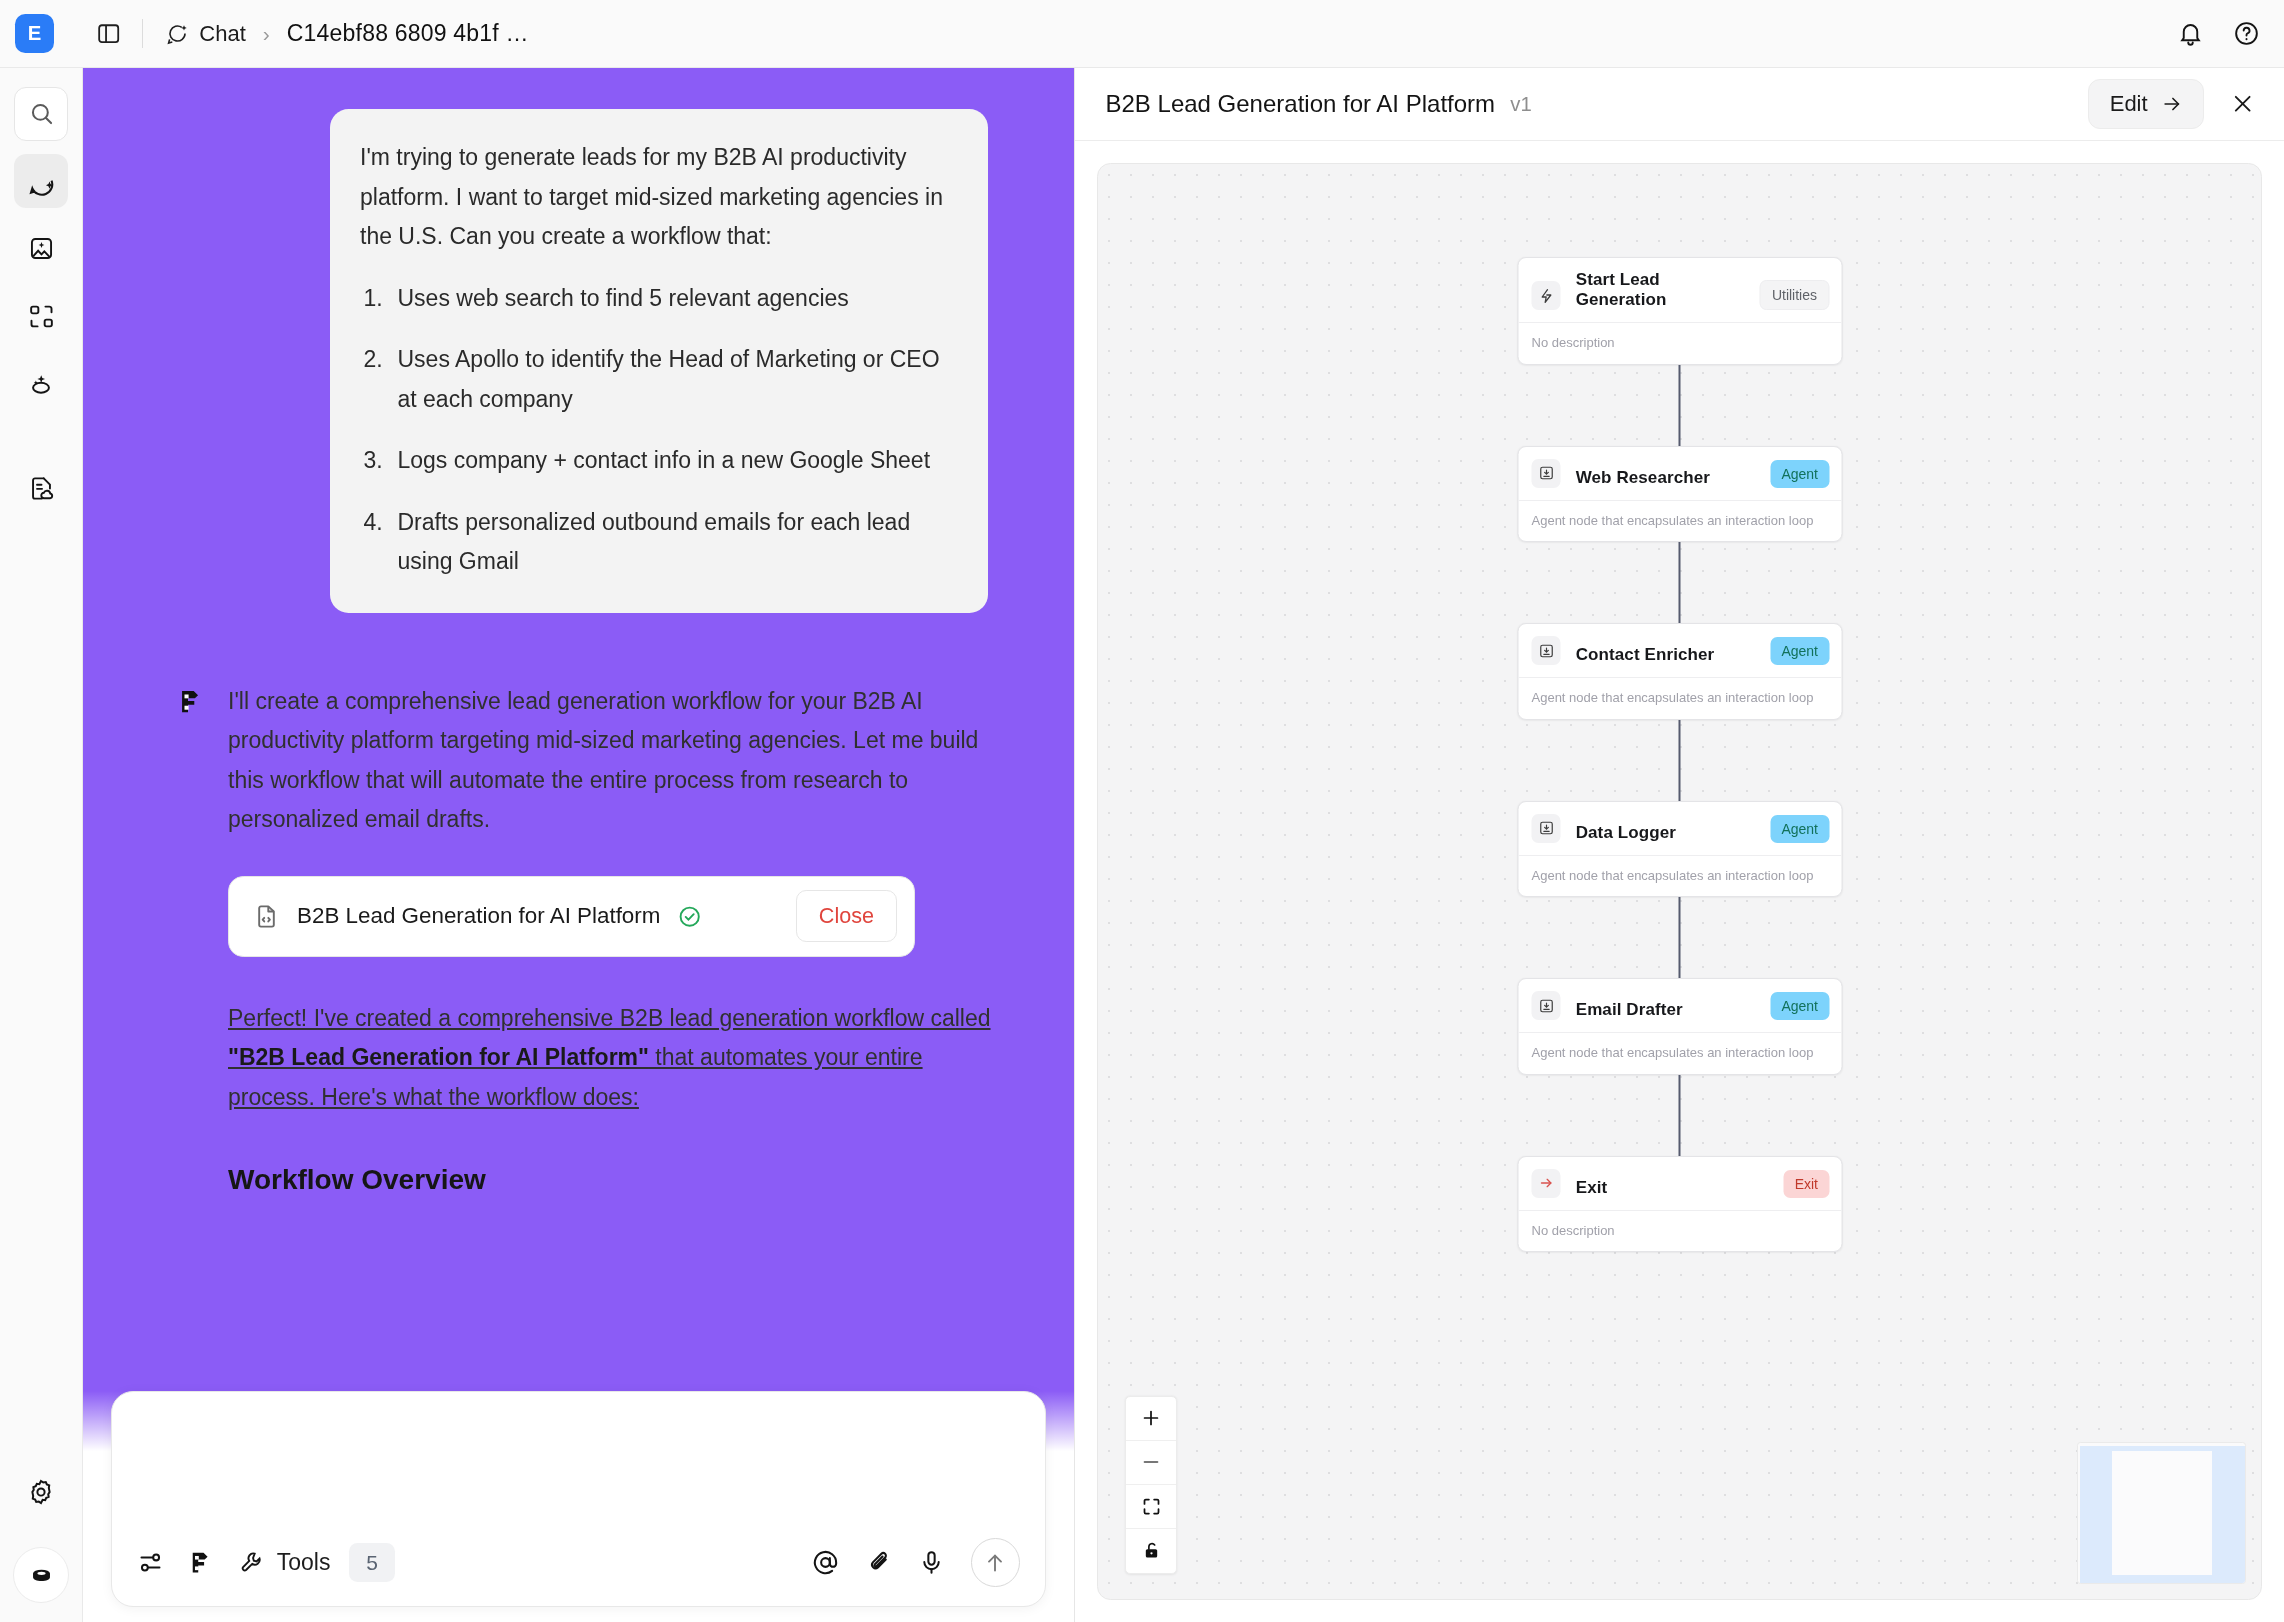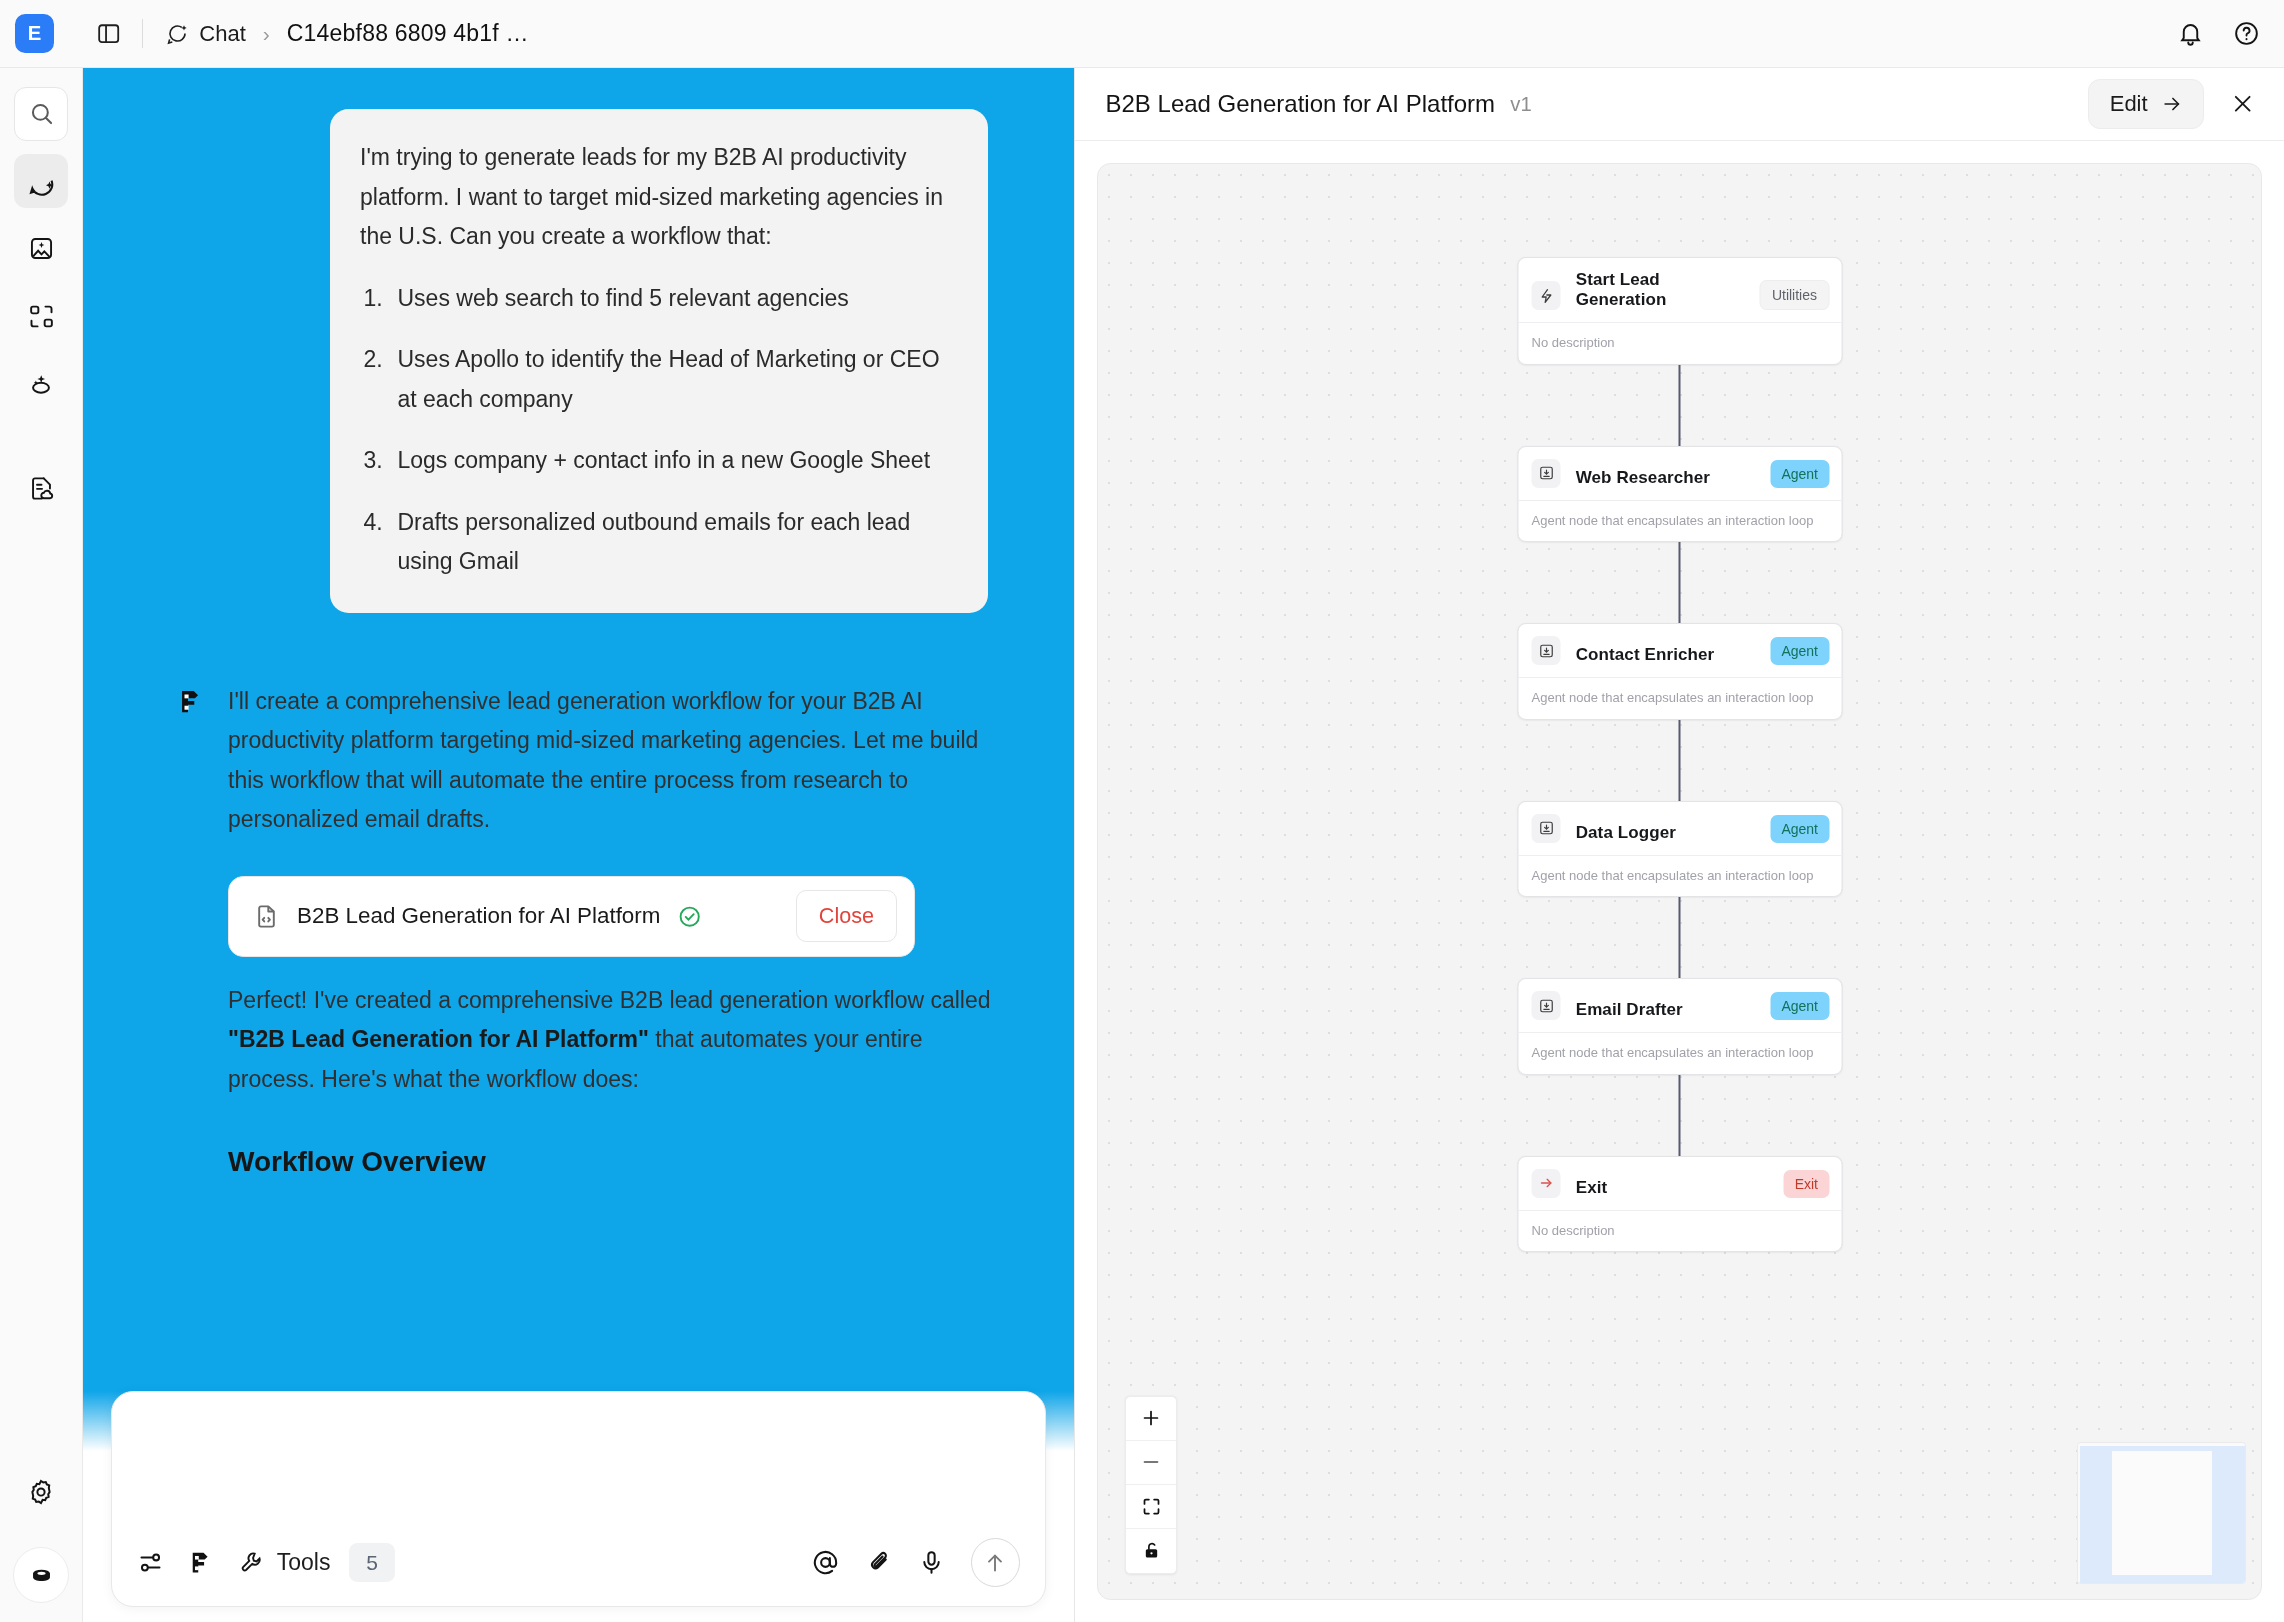--- a/index.html
+++ b/index.html
@@ -66,21 +66,21 @@
   .rail-coin {
     width: 56px; height: 56px; border-radius: 50%;
     border: 0.8px solid #ececec; background:#fff;
     display:flex; align-items:center; justify-content:center;
     margin-top: 15.2px; cursor: pointer;
   }
 
   
   .chat-col {
     width: 992px; flex: 0 0 992px;
-    background: #0ea5e9;
+    background: #8b5cf6;
     border-right: 0.8px solid #e6e6e6;
     position: relative;
     display: flex; flex-direction: column;
     min-height: 0;
   }
   .chat-scroll { flex: 1 1 auto; overflow: hidden; padding: 41px 0 0 0; }
   .chat-inner { width: 830px; margin: 0 auto; }
 
   .user-bubble {
     background: #f3f3f3; border-radius: 18.6px;
@@ -112,21 +112,21 @@
   .artifact-title { font-size: 22.4px; color: #1a1a1a; font-weight: 400; }
   .artifact-check { display: flex; align-items: center; }
   .artifact-close-btn {
     margin-left: auto;
     border: 0.8px solid #e6e6e6; border-radius: 10.2px;
     background: #fff; color: #e0453d;
     font-size: 21.6px; padding: 12px 22px;
     cursor: pointer; font-family: inherit;
   }
 
-  .assistant-follow { margin-top: 24px; }
+  .assistant-follow { margin-top: 42px; text-decoration: underline; }
   .assistant-follow b { color: #1a1a1a; font-weight: 700; }
   .section-h {
     margin-top: 47px; font-size: 28px; font-weight: 700; color: #161616;
   }
 
   
   .composer-wrap {
     position: absolute; left: 0; right: 0; bottom: 0;
     padding: 0 0 15.2px 0;
     background: linear-gradient(to bottom, rgba(255,255,255,0) 0%, #fff 26%);

